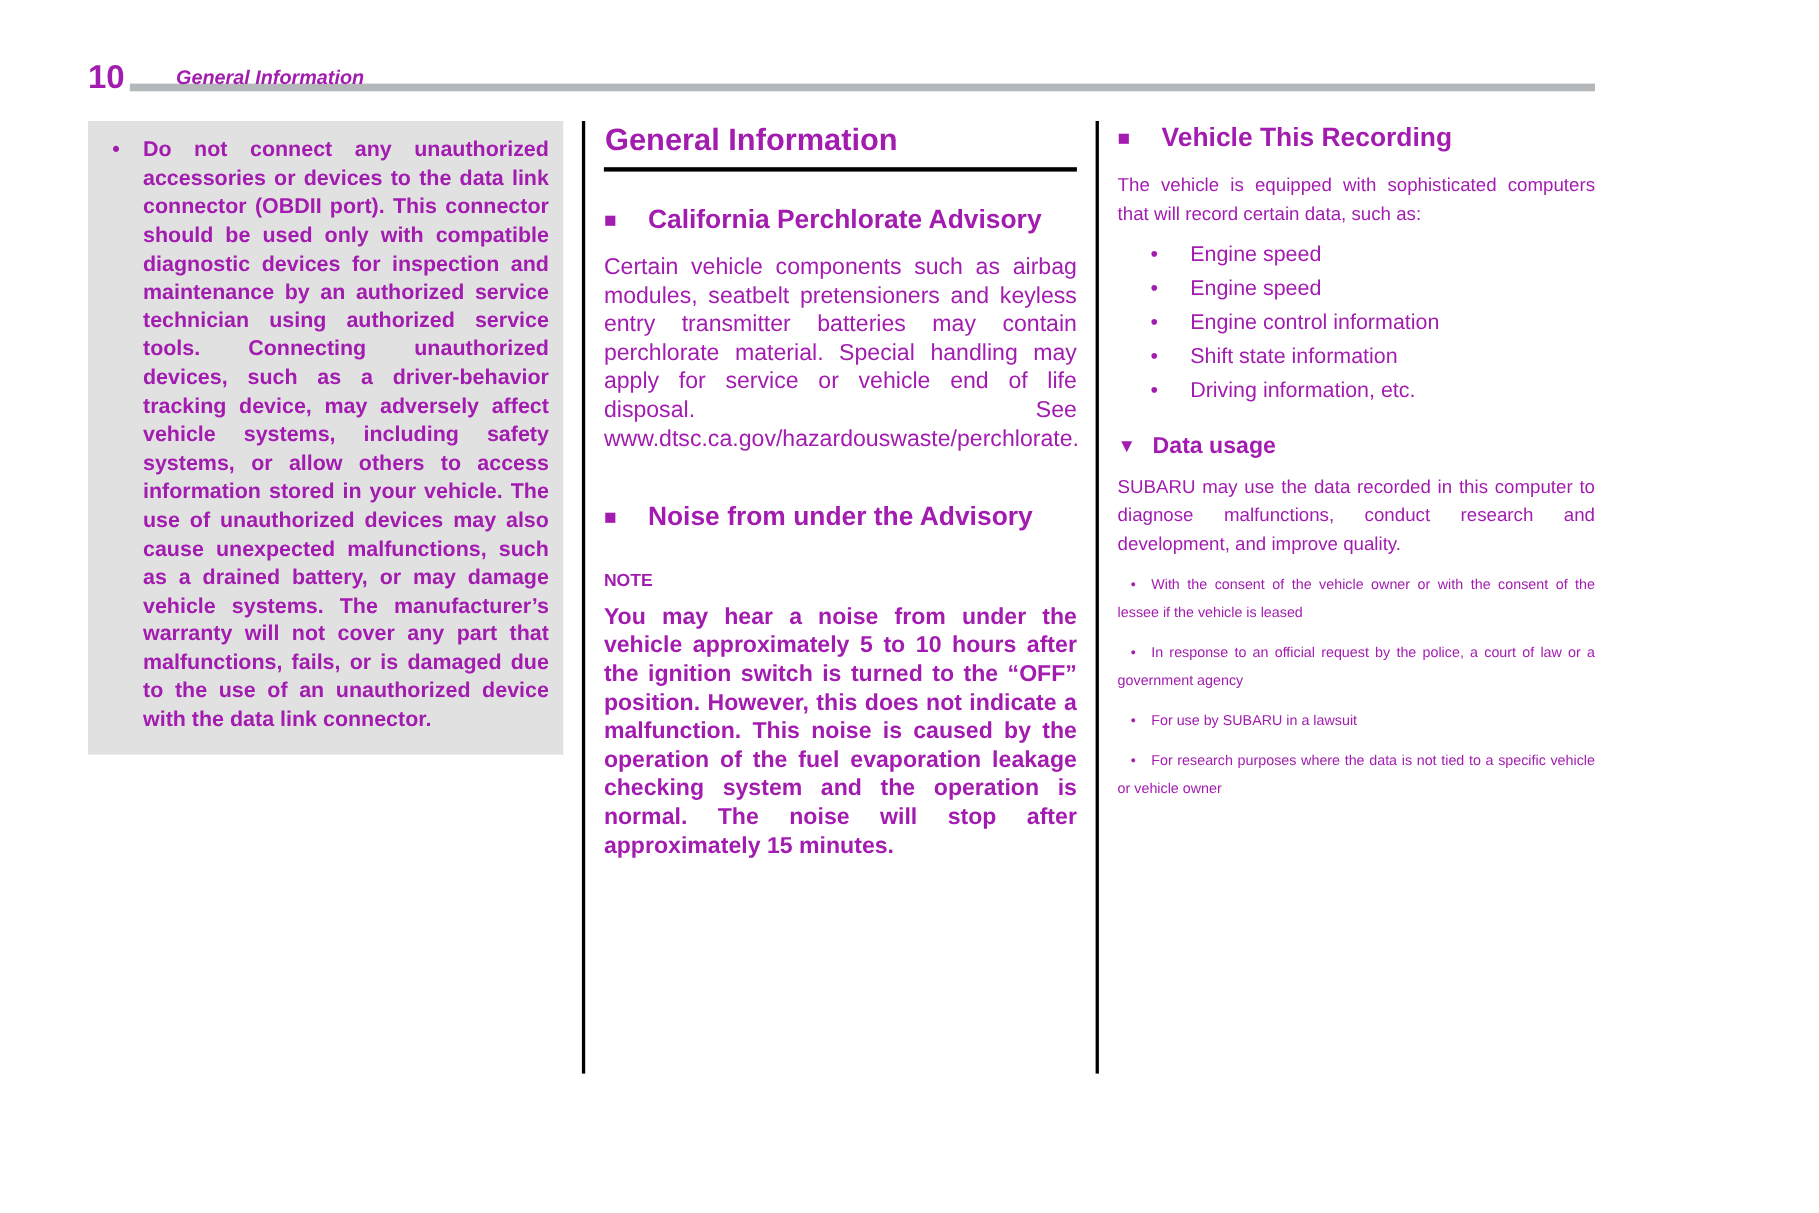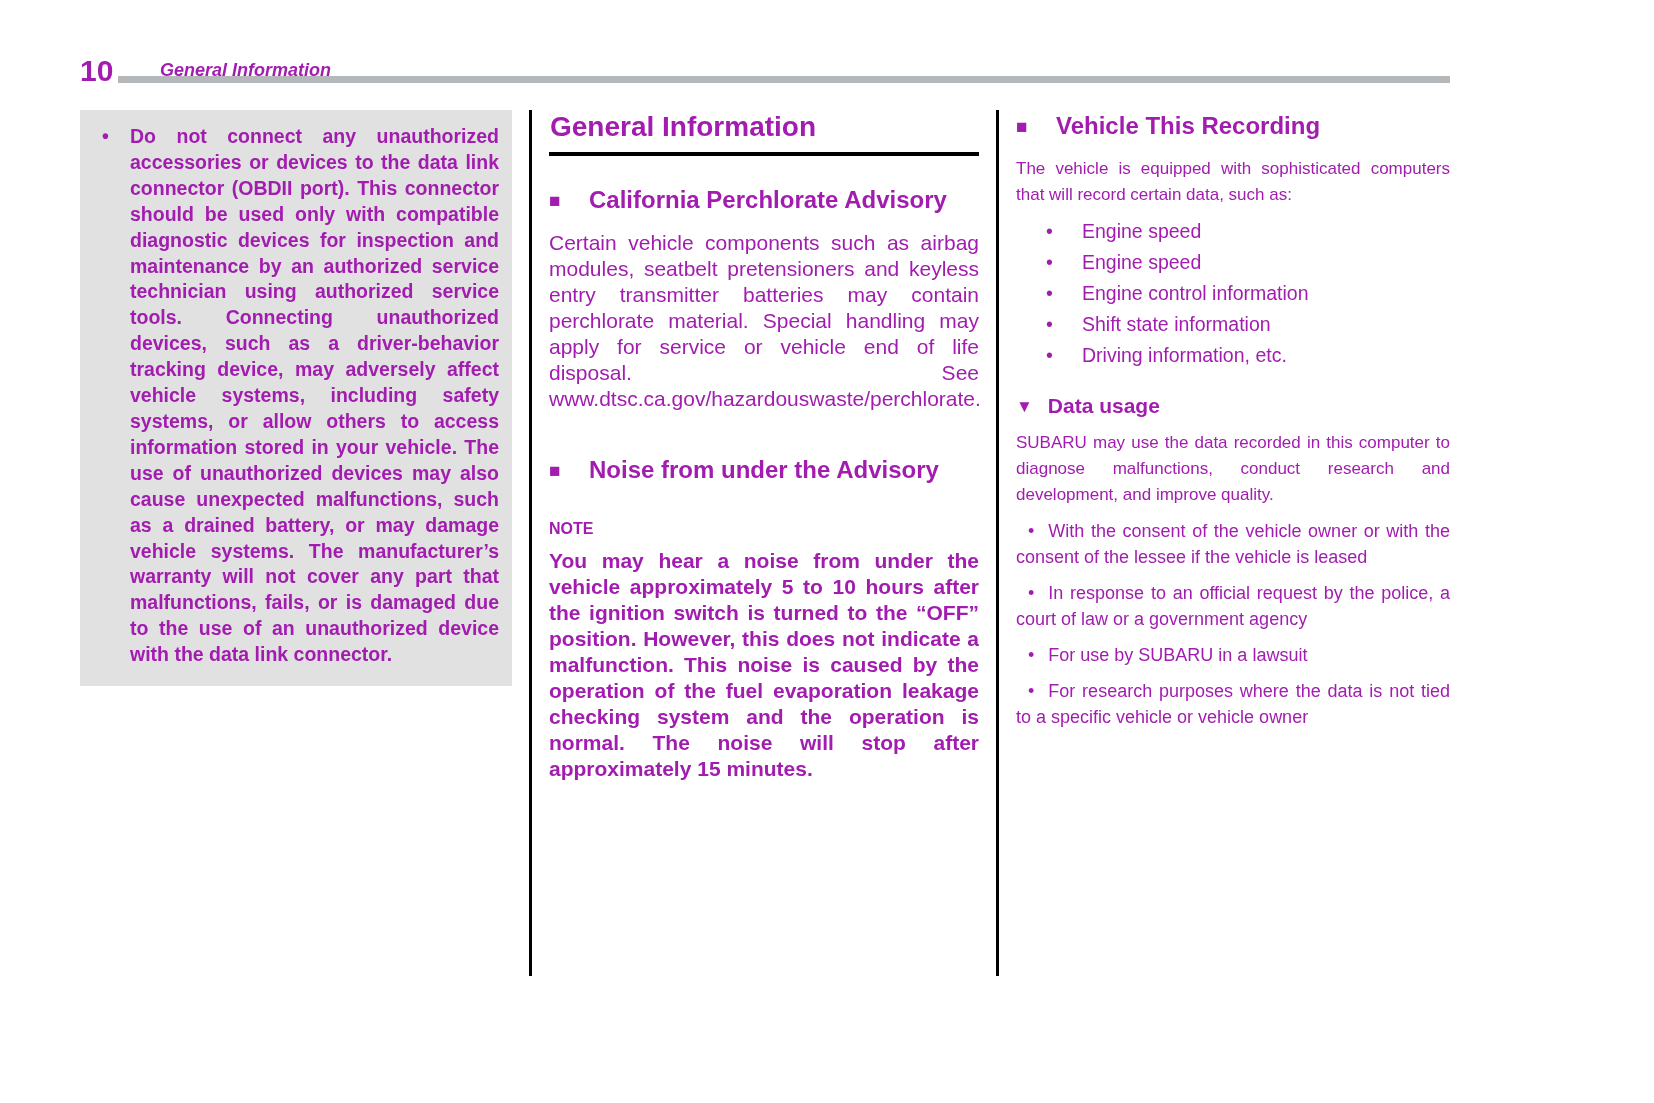--- a/index.html
+++ b/index.html
@@ -161,21 +161,21 @@
     margin-right: 15px;
     vertical-align: 1px;
   }
   .para {
     font-size: 17px;
     line-height: 26px;
     text-align: justify;
     margin: 0 0 10px 0;
   }
   .exception {
-    font-size: 18px;
+    font-size: 13px;
     line-height: 26px;
     text-align: justify;
     text-indent: 12px;
     margin: 0 0 10px 0;
   }
   .x-bullet { margin-right: 14px; }
 </style>
 </head>
 <body>
 

